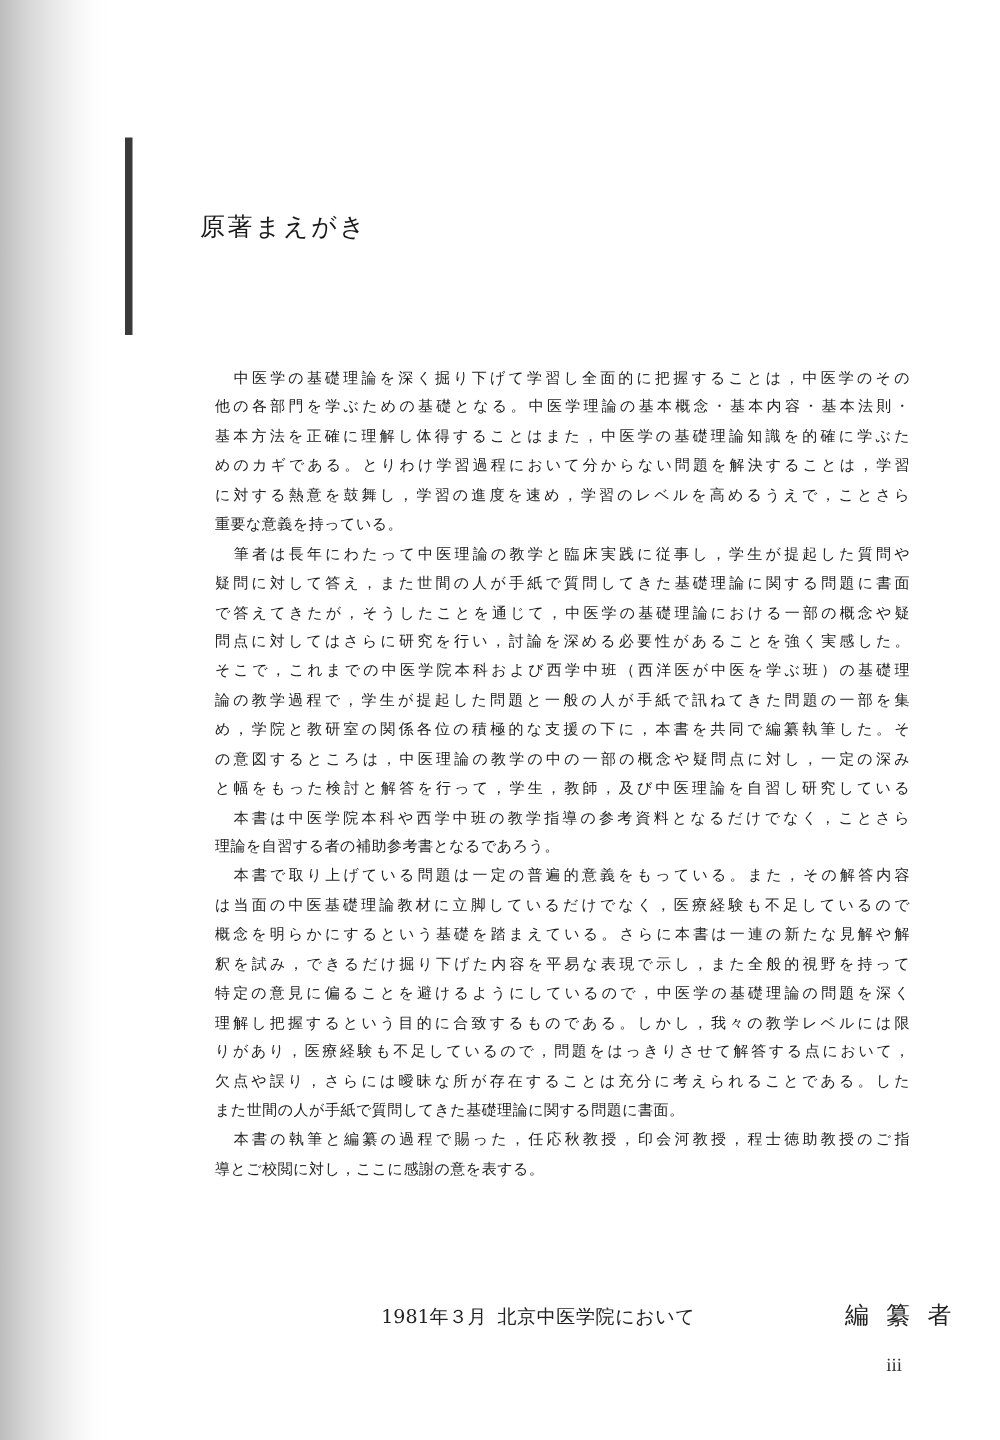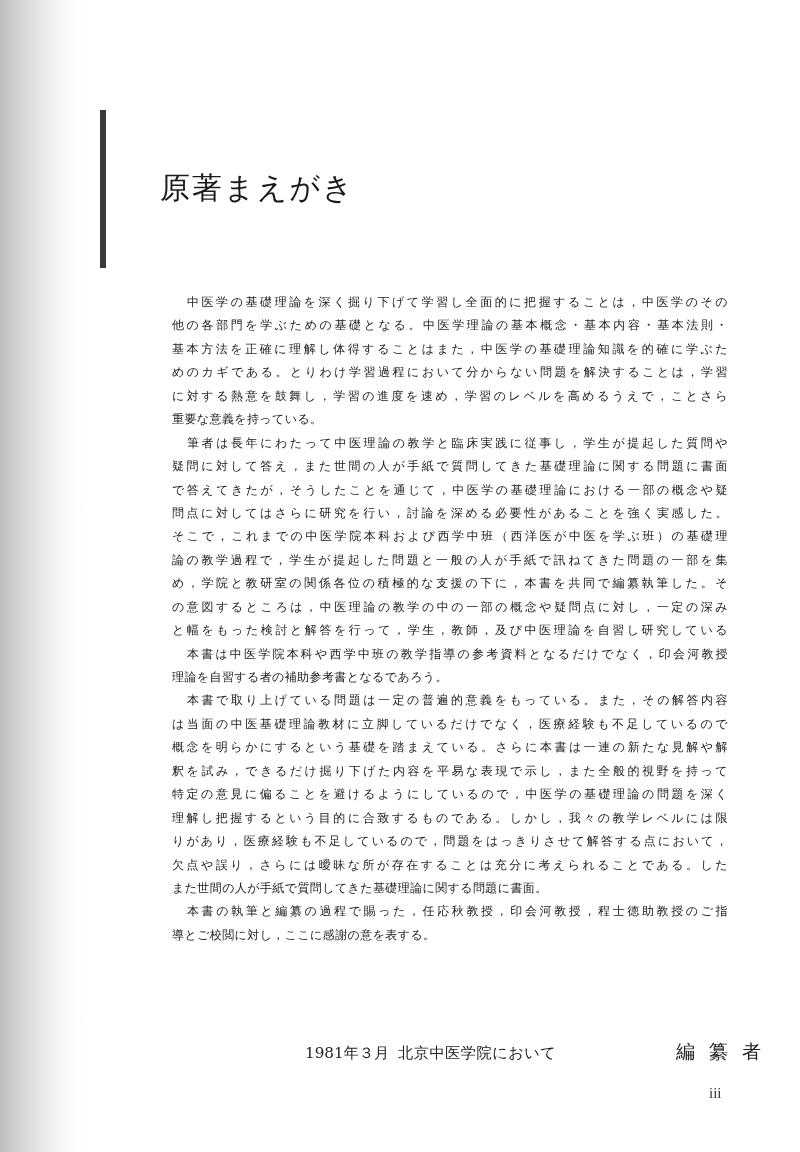--- a/index.html
+++ b/index.html
@@ -24,21 +24,21 @@
       left: 100px;
       top: 110px;
       width: 6px;
       height: 158px;
       background: #3a3a3a;
     }
     .chapter-title {
       position: absolute;
       left: 160px;
       top: 168px;
-      font-size: 30px;
+      font-size: 20px;
       letter-spacing: 2px;
       font-weight: normal;
       margin: 0;
       color: #1a1a1a;
       white-space: nowrap;
     }
     .body-text {
       position: absolute;
       left: 172px;
       top: 291px;
@@ -127,21 +127,21 @@
       <span class="line">で答えてきたが，そうしたことを通じて，中医学の基礎理論における一部の概念や疑</span>
       <span class="line">問点に対してはさらに研究を行い，討論を深める必要性があることを強く実感した。</span>
       <span class="line">そこで，これまでの中医学院本科および西学中班（西洋医が中医を学ぶ班）の基礎理</span>
       <span class="line">論の教学過程で，学生が提起した問題と一般の人が手紙で訊ねてきた問題の一部を集</span>
       <span class="line">め，学院と教研室の関係各位の積極的な支援の下に，本書を共同で編纂執筆した。そ</span>
       <span class="line">の意図するところは，中医理論の教学の中の一部の概念や疑問点に対し，一定の深み</span>
       <span class="line">と幅をもった検討と解答を行って，学生，教師，及び中医理論を自習し研究している</span>
     </div>
 
     <div>
-      <span class="line indent">本書は中医学院本科や西学中班の教学指導の参考資料となるだけでなく，印会河教授</span>
+      <span class="line indent">本書は中医学院本科や西学中班の教学指導の参考資料となるだけでなく，ことさら</span>
       <span class="line last">理論を自習する者の補助参考書となるであろう。</span>
     </div>
 
     <div>
       <span class="line indent">本書で取り上げている問題は一定の普遍的意義をもっている。また，その解答内容</span>
       <span class="line">は当面の中医基礎理論教材に立脚しているだけでなく，医療経験も不足しているので</span>
       <span class="line">概念を明らかにするという基礎を踏まえている。さらに本書は一連の新たな見解や解</span>
       <span class="line">釈を試み，できるだけ掘り下げた内容を平易な表現で示し，また全般的視野を持って</span>
       <span class="line">特定の意見に偏ることを避けるようにしているので，中医学の基礎理論の問題を深く</span>
       <span class="line">理解し把握するという目的に合致するものである。しかし，我々の教学レベルには限</span>

